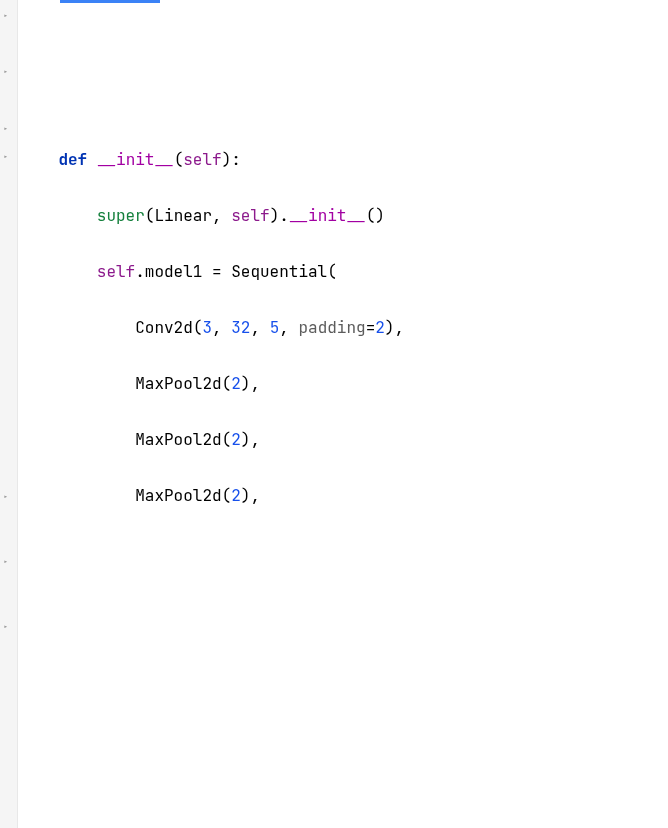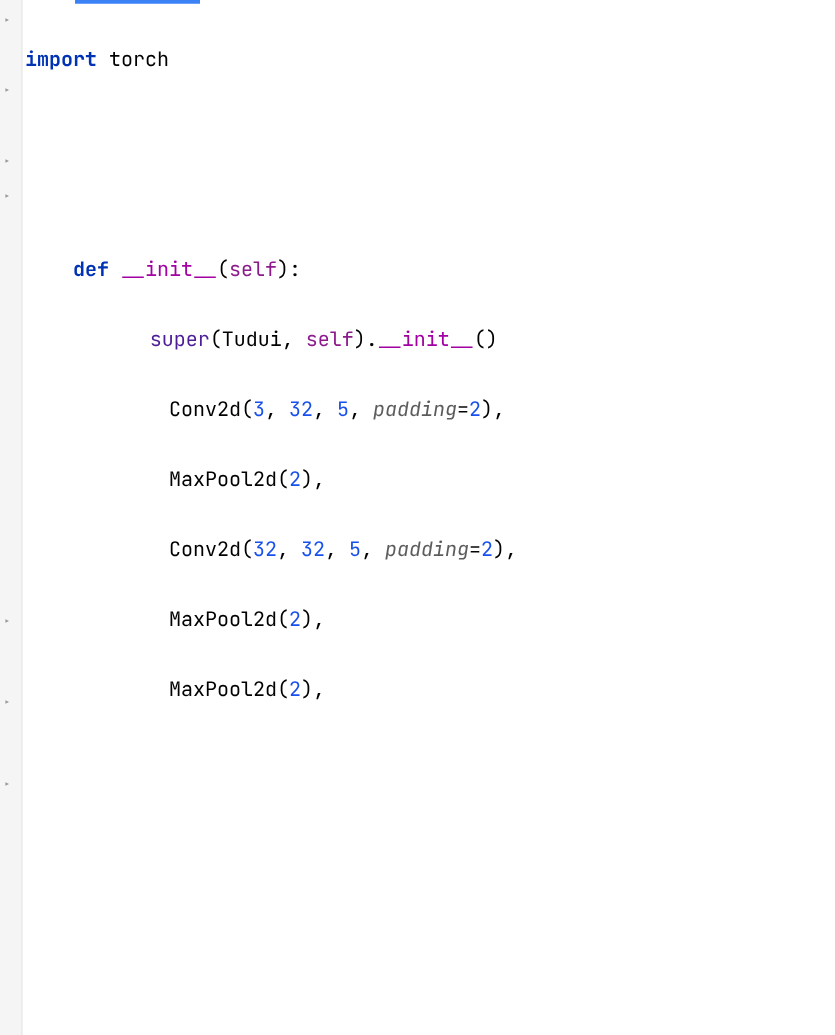--- a/index.html
+++ b/index.html
@@ -33,23 +33,23 @@
     }
     .line {
       display: block;
       min-height: 28px;
     }
     .kw { color: #0033B3; font-weight: 600; }
     .cls { color: #000000; }
     .dunder { color: #a200a2; margin-top: 29px; }
     .self { color: #8c1a8c; margin-top: 32px; }
     .num { color: #1750EB; }
-    .param { color: #5c5c5c; font-style: italic; }
+    .param { color: #5c5c5c; }
     .plain { color: #000; }
-    .builtin { color: #4c1d95; margin-left: 23px; }
+    .builtin { color: #15803d; }
     .gutter-tri {
       position: absolute;
       left: 3px;
       font-size: 9px;
       color: #999;
     }
     .top-tab-line {
       position: absolute;
       top: 0;
       left: 60px;
@@ -67,28 +67,27 @@
   <span class="gutter-tri" style="top:9px">▸</span>
   <span class="gutter-tri" style="top:65px">▸</span>
   <span class="gutter-tri" style="top:122px">▸</span>
   <span class="gutter-tri" style="top:150px">▸</span>
   <span class="gutter-tri" style="top:490px">▸</span>
   <span class="gutter-tri" style="top:555px">▸</span>
   <span class="gutter-tri" style="top:620px">▸</span>
 </div>
 
 <div class="editor">
-<div class="line"><span class="kw">import</span><span class="plain"> </span><span class="plain">torch</span></div>
 <div class="line"></div>
 <div class="line"></div>
 <div class="line"><span class="plain">    </span><span class="kw">def</span><span class="plain"> </span><span class="dunder">__init__</span><span class="plain">(</span><span class="self">self</span><span class="plain">):</span></div>
-<div class="line"><span class="plain">        </span><span class="builtin">super</span><span class="plain">(Tudui, </span><span class="self">self</span><span class="plain">).</span><span class="dunder">__init__</span><span class="plain">()</span></div>
+<div class="line"><span class="plain">        </span><span class="builtin">super</span><span class="plain">(Linear, </span><span class="self">self</span><span class="plain">).</span><span class="dunder">__init__</span><span class="plain">()</span></div>
+<div class="line"><span class="plain">        </span><span class="self">self</span><span class="plain">.model1 = Sequential(</span></div>
 <div class="line"><span class="plain">            </span><span class="plain">Conv2d(</span><span class="num">3</span><span class="plain">, </span><span class="num">32</span><span class="plain">, </span><span class="num">5</span><span class="plain">, </span><span class="param">padding</span><span class="plain">=</span><span class="num">2</span><span class="plain">),</span></div>
 <div class="line"><span class="plain">            </span><span class="plain">MaxPool2d(</span><span class="num">2</span><span class="plain">),</span></div>
-<div class="line"><span class="plain">            </span><span class="plain">Conv2d(</span><span class="num">32</span><span class="plain">, </span><span class="num">32</span><span class="plain">, </span><span class="num">5</span><span class="plain">, </span><span class="param">padding</span><span class="plain">=</span><span class="num">2</span><span class="plain">),</span></div>
 <div class="line"><span class="plain">            </span><span class="plain">MaxPool2d(</span><span class="num">2</span><span class="plain">),</span></div>
 <div class="line"><span class="plain">            </span><span class="plain">MaxPool2d(</span><span class="num">2</span><span class="plain">),</span></div>
 
 
 
 
 
 
 
 

